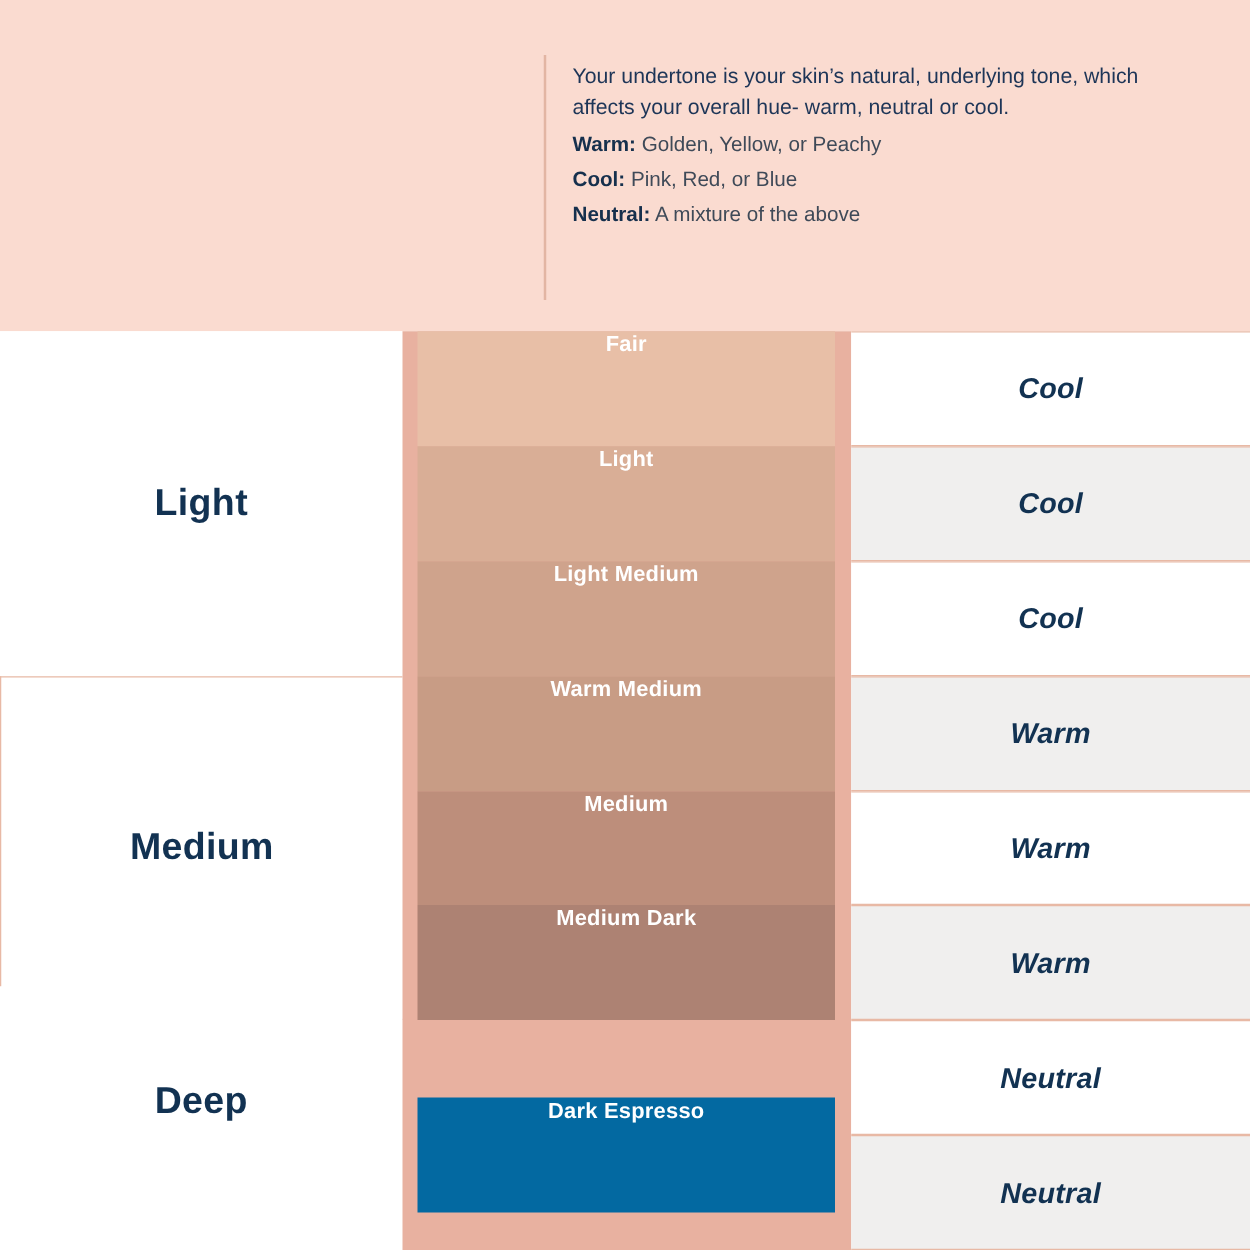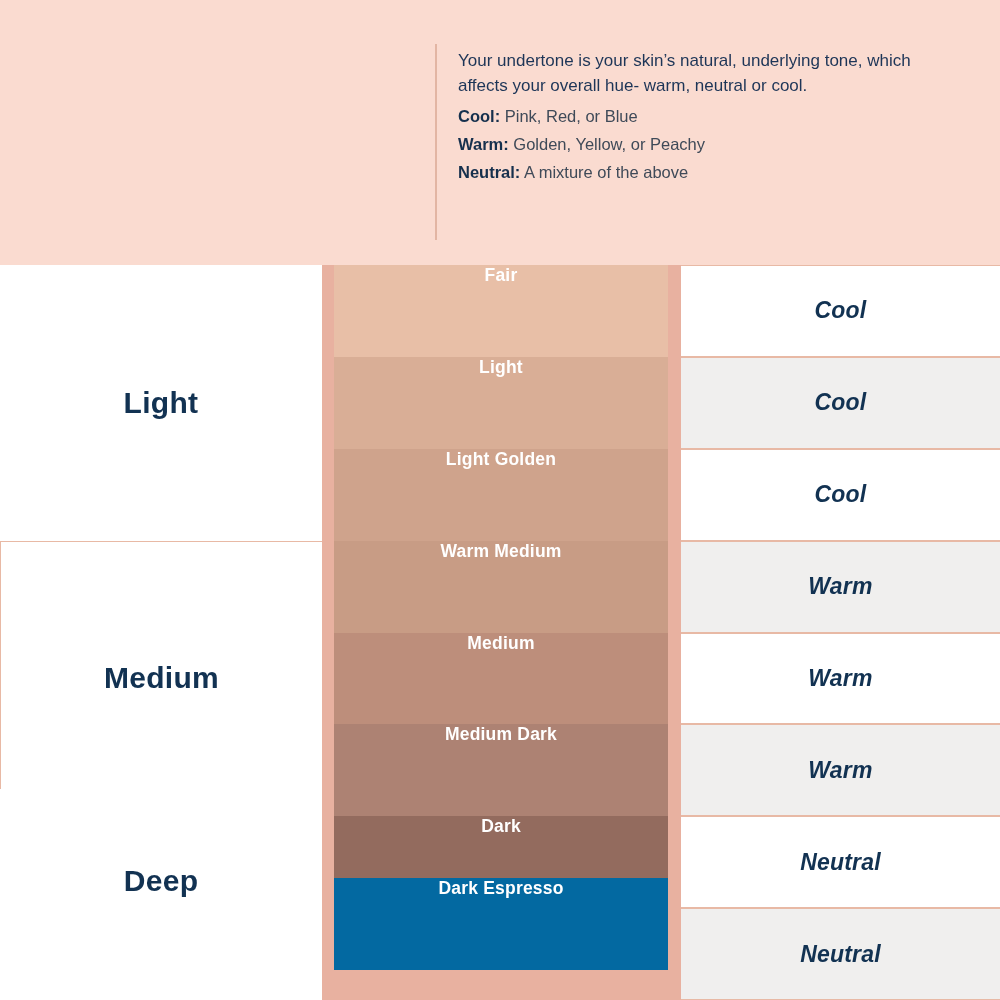--- a/index.html
+++ b/index.html
@@ -187,24 +187,24 @@
 
   <div class="header">
 
 
     <div class="header-divider"></div>
 
     <div class="header-text">
       <p class="intro">Your undertone is your skin’s natural, underlying tone, which affects your overall hue- warm, neutral or cool.</p>
 
       <p class="tone-line">
-        <b>Cool:</b><span> Pink, Red, or Blue</span>
+        <b>Warm:</b><span> Golden, Yellow, or Peachy</span>
       </p>
       <p class="tone-line">
-        <b>Warm:</b><span> Golden, Yellow, or Peachy</span>
+        <b>Cool:</b><span> Pink, Red, or Blue</span>
       </p>
       <p class="tone-line">
         <b>Neutral:</b><span> A mixture of the above</span>
       </p>
     </div>
   </div>
 
   <div class="body-grid">
 
     <div class="groups-col" id="groups-col">
@@ -221,33 +221,30 @@
 
     <div class="swatch-col">
       <div class="swatch-inner" id="swatch-inner">
           <div class="swatch" style="top: 0px; height: 91.875px; background: rgb(232, 191, 167);">
             <span class="swatch-label">Fair</span>
           </div>
           <div class="swatch" style="top: 91.875px; height: 91.875px; background: rgb(217, 174, 150);">
             <span class="swatch-label">Light</span>
           </div>
           <div class="swatch" style="top: 183.75px; height: 91.875px; background: rgb(207, 163, 140);">
-            <span class="swatch-label">Light Golden</span>
+            <span class="swatch-label">Light Medium</span>
           </div>
           <div class="swatch" style="top: 275.625px; height: 91.875px; background: rgb(200, 156, 133);">
             <span class="swatch-label">Warm Medium</span>
           </div>
           <div class="swatch" style="top: 367.5px; height: 91.875px; background: rgb(189, 142, 123);">
             <span class="swatch-label">Medium</span>
           </div>
           <div class="swatch" style="top: 459.375px; height: 91.875px; background: rgb(173, 130, 115);">
             <span class="swatch-label">Medium Dark</span>
-          </div>
-          <div class="swatch" style="top: 551.25px; height: 91.875px; background: rgb(147, 107, 94);">
-            <span class="swatch-label">Dark</span>
           </div>
           <div class="swatch" style="top: 613px; height: 91.875px; background: #0369a1;">
             <span class="swatch-label">Dark Espresso</span>
           </div>
         </div>
     </div>
 
     <div class="undertone-col" id="undertone-col">
         <div class="under-row shade-white" style="top: 0px; height: 91.875px;">
           <span class="under-label">Cool</span>

